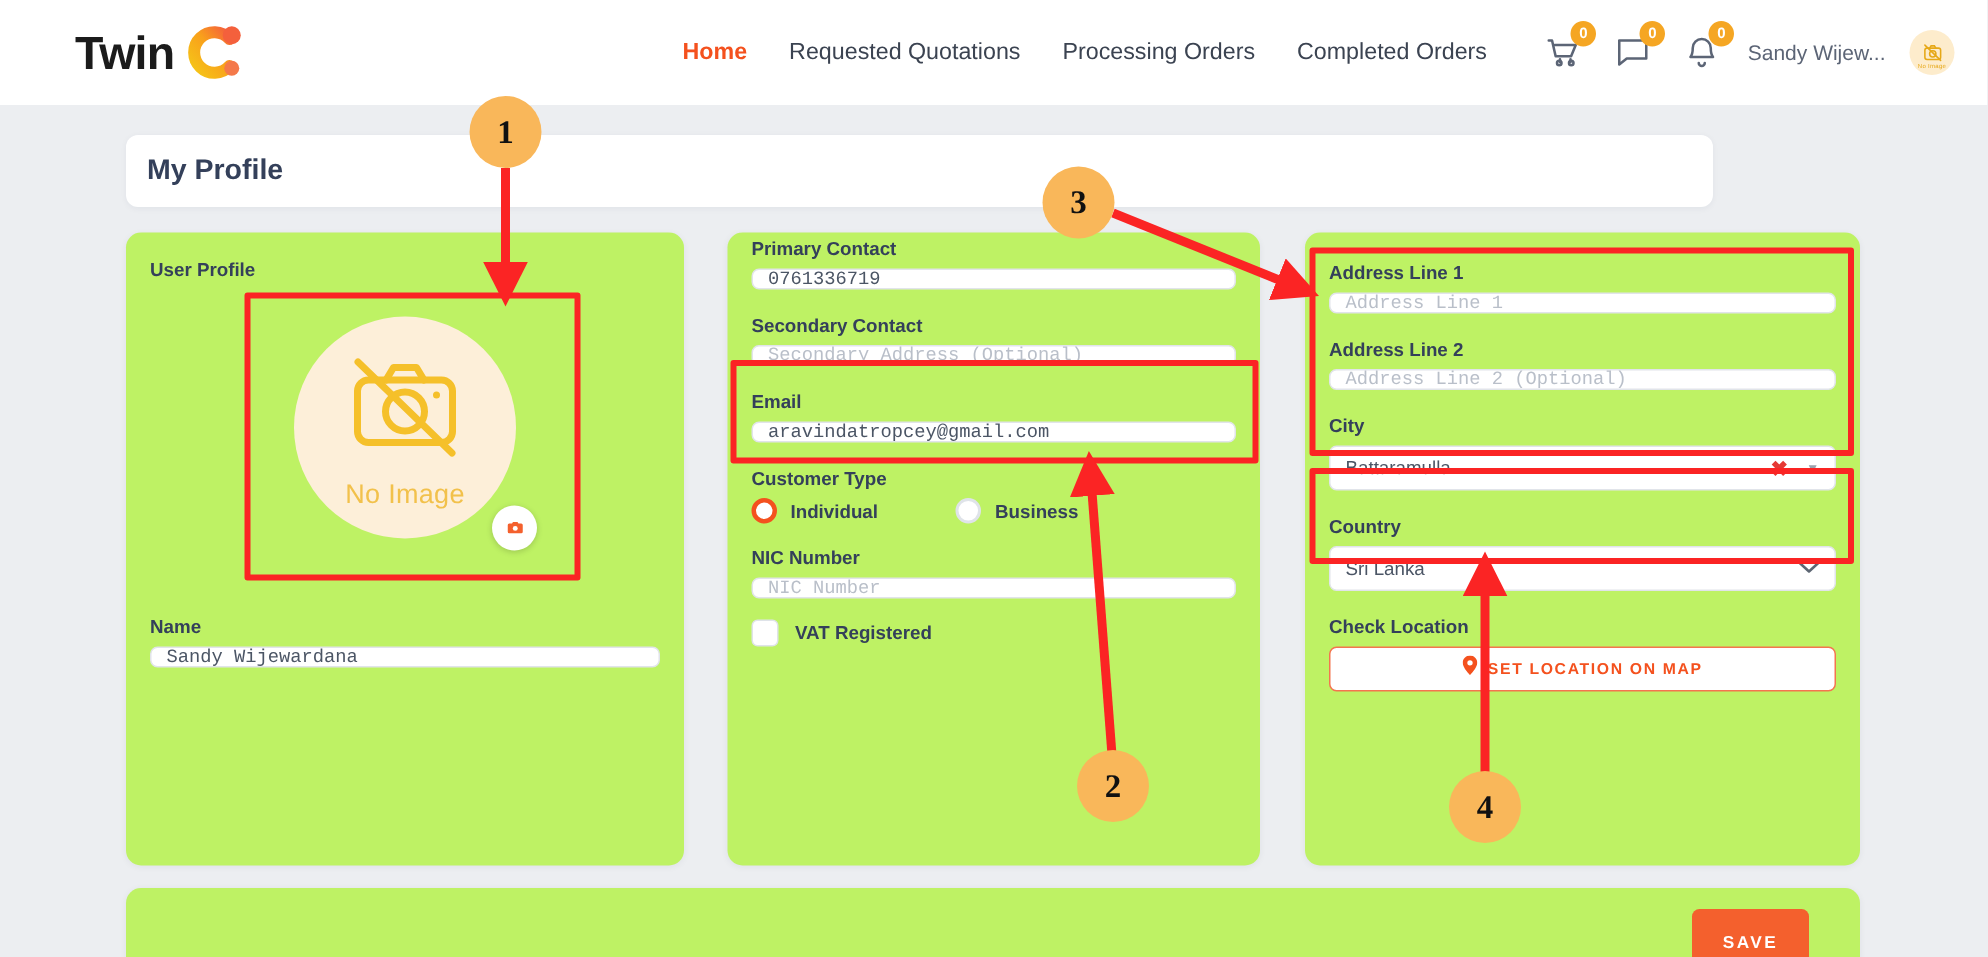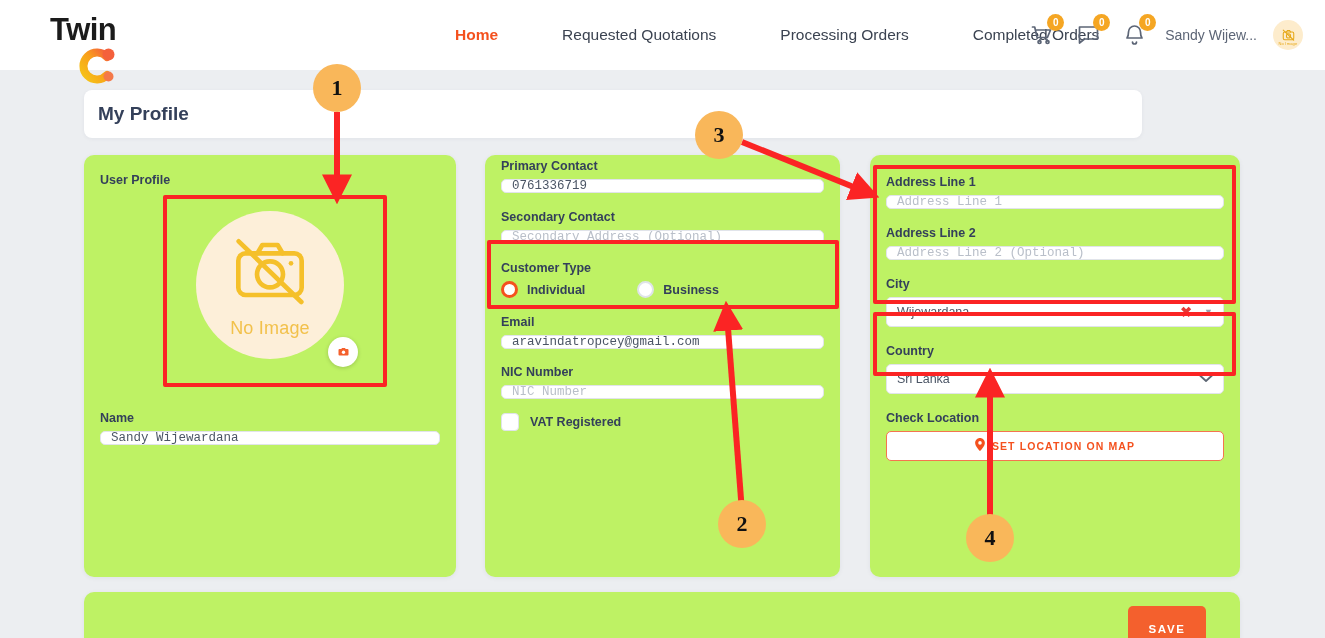--- a/index.html
+++ b/index.html
@@ -11,25 +11,25 @@
     font-family:"Liberation Sans", sans-serif;
     overflow:hidden;
     position:relative;
   }
 
   
   .header{
     position:absolute; left:0; top:0; width:1325px; height:70px;
     background:#ffffff; display:flex; align-items:center;
   }
-  .logo{ position:absolute; left:50px; top:14px; display:flex; align-items:flex-end;flex-direction:column; }
+  .logo{ position:absolute; left:50px; top:14px; display:flex; align-items:center; }
   .logo-text{ font-size:31px; font-weight:700; color:#1b1b1b; letter-spacing:-0.5px; line-height:1; font-family:"Liberation Sans", sans-serif;}
   .logo-c{ position:relative; width:44px; height:42px; margin-left:2px; }
 
-  .nav{ position:absolute; left:455px; top:0; height:70px; display:flex; align-items:center; gap:64px; }
+  .nav{ position:absolute; left:455px; top:0; height:70px; display:flex; align-items:center; gap:28px; }
   .nav-item{ font-size:15.5px; color:#3b4351; font-weight:500; cursor:pointer; white-space:nowrap;}
   .nav-item.active{ color:#f4511e; font-weight:700; }
 
   .header-right{ position:absolute; right:22px; top:0; height:70px; display:flex; align-items:center; gap:16px;}
   .icon-btn{ position:relative; width:30px; height:30px; display:flex; align-items:center; justify-content:center; cursor:pointer;}
   .badge{
     position:absolute; top:-6px; right:-7px; min-width:17px; height:17px; padding:0 3px;
     background:#f5a623; color:#fff; border-radius:9px; font-size:10px; font-weight:700;
     display:flex; align-items:center; justify-content:center; line-height:1;
   }
@@ -249,39 +249,39 @@
     <div class="field">
       <div class="field-label">Primary Contact</div>
       <div class="input">0761336719</div>
     </div>
 
     <div class="field" style="margin-top:17px;">
       <div class="field-label">Secondary Contact</div>
       <div class="input ph">Secondary Address (Optional)</div>
     </div>
 
+    <div class="field" style="margin-top:17px;">
+      <div class="field-label">Email</div>
+      <div class="input">aravindatropcey@gmail.com</div>
+    </div>
+
     <div class="field" style="margin-top:17px; margin-bottom:10px;">
       <div class="field-label">Customer Type</div>
       <div class="radio-row">
         <span class="radio-group">
           <span class="radio on"></span>
           <span class="radio-label">Individual</span>
         </span>
         <span class="radio-group">
           <span class="radio"></span>
           <span class="radio-label">Business</span>
         </span>
       </div>
     </div>
 
-    <div class="field" style="margin-top:17px;">
-      <div class="field-label">Email</div>
-      <div class="input">aravindatropcey@gmail.com</div>
-    </div>
-
     <div class="field" style="margin-top:16px; margin-bottom:0;">
       <div class="field-label">NIC Number</div>
       <div class="input ph">NIC Number</div>
     </div>
 
     <div class="check-row">
       <span class="checkbox"></span>
       <span class="radio-label">VAT Registered</span>
     </div>
   </div>
@@ -296,21 +296,21 @@
     </div>
 
     <div class="field" style="margin-top:17px;">
       <div class="field-label">Address Line 2</div>
       <div class="input ph">Address Line 2 (Optional)</div>
     </div>
 
     <div class="field" style="margin-top:17px;">
       <div class="field-label">City</div>
       <div class="select">
-        <span>Wijewardana</span>
+        <span>Battaramulla</span>
         <span class="right-icons">
           <span class="clear-x">✖</span>
           <span class="caret-sm">▼</span>
         </span>
       </div>
     </div>
 
     <div class="field" style="margin-top:17px;">
       <div class="field-label">Country</div>
       <div class="select">

